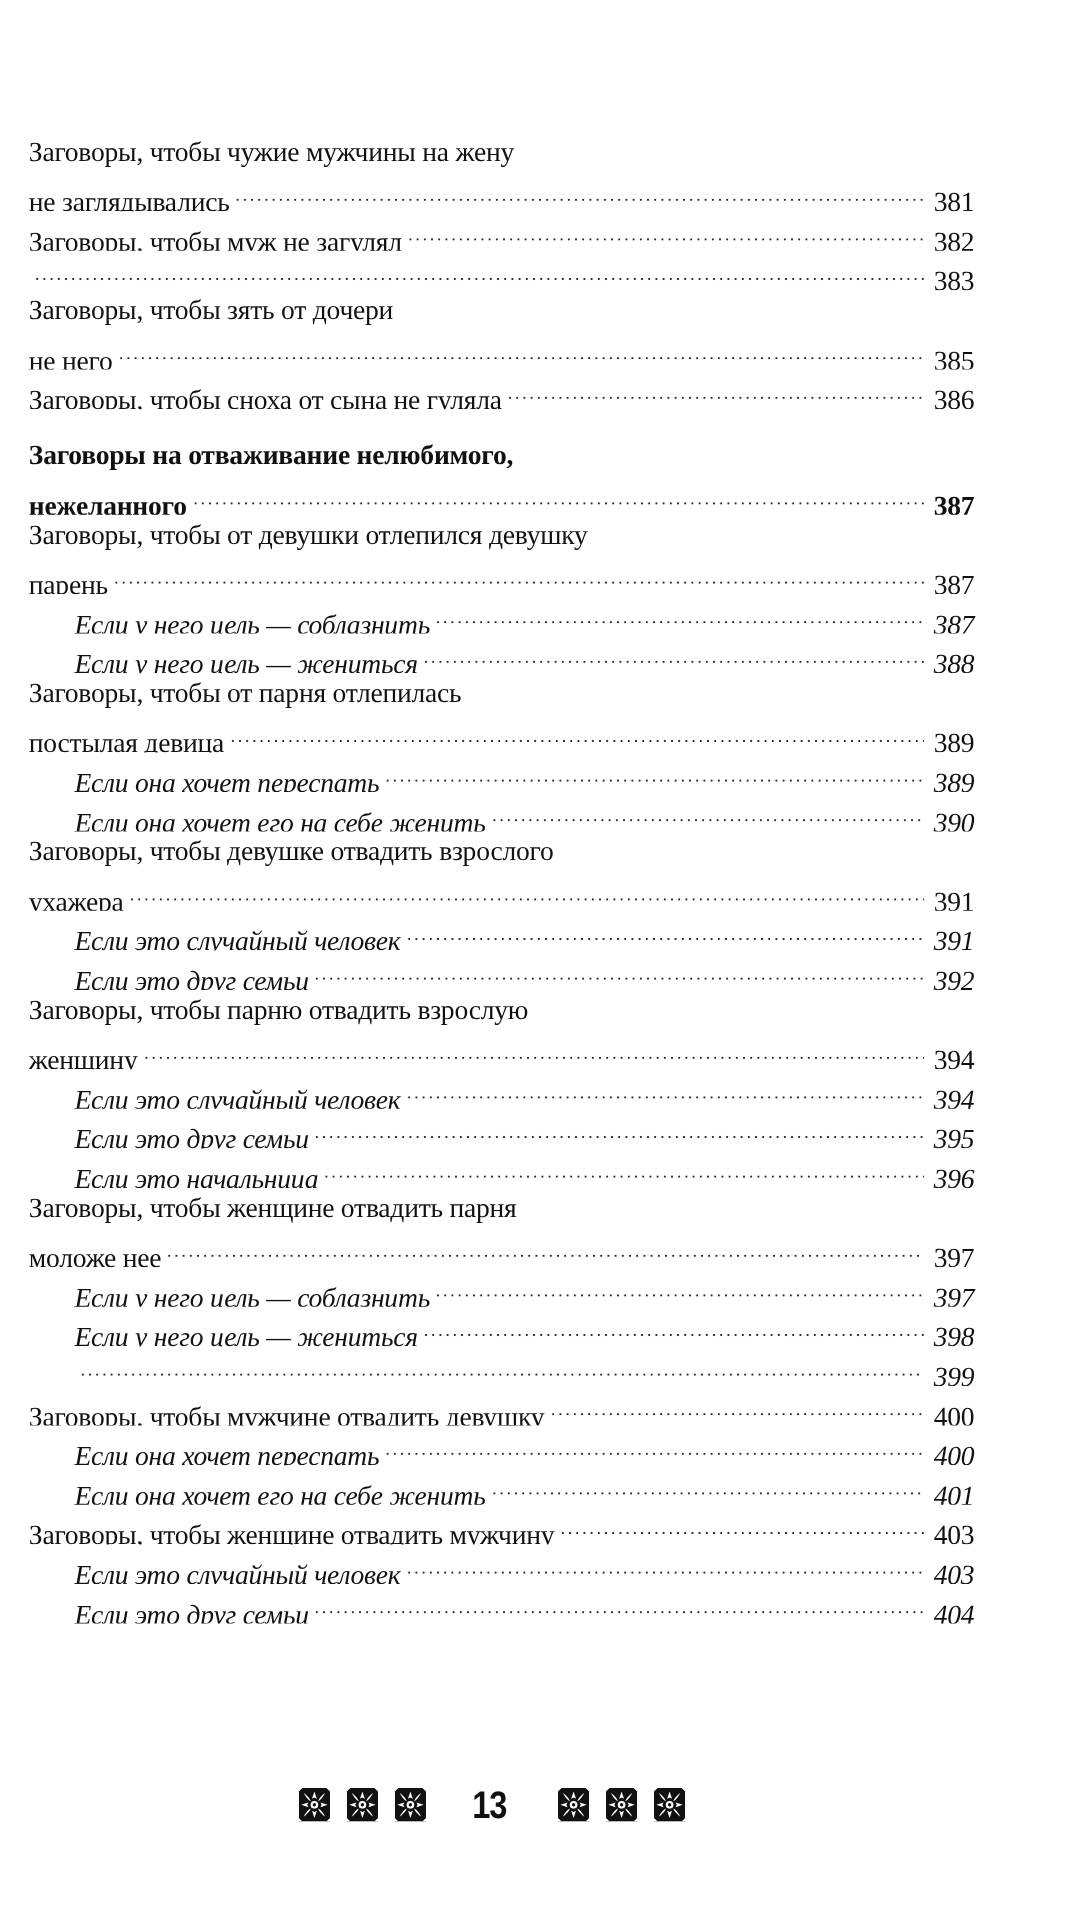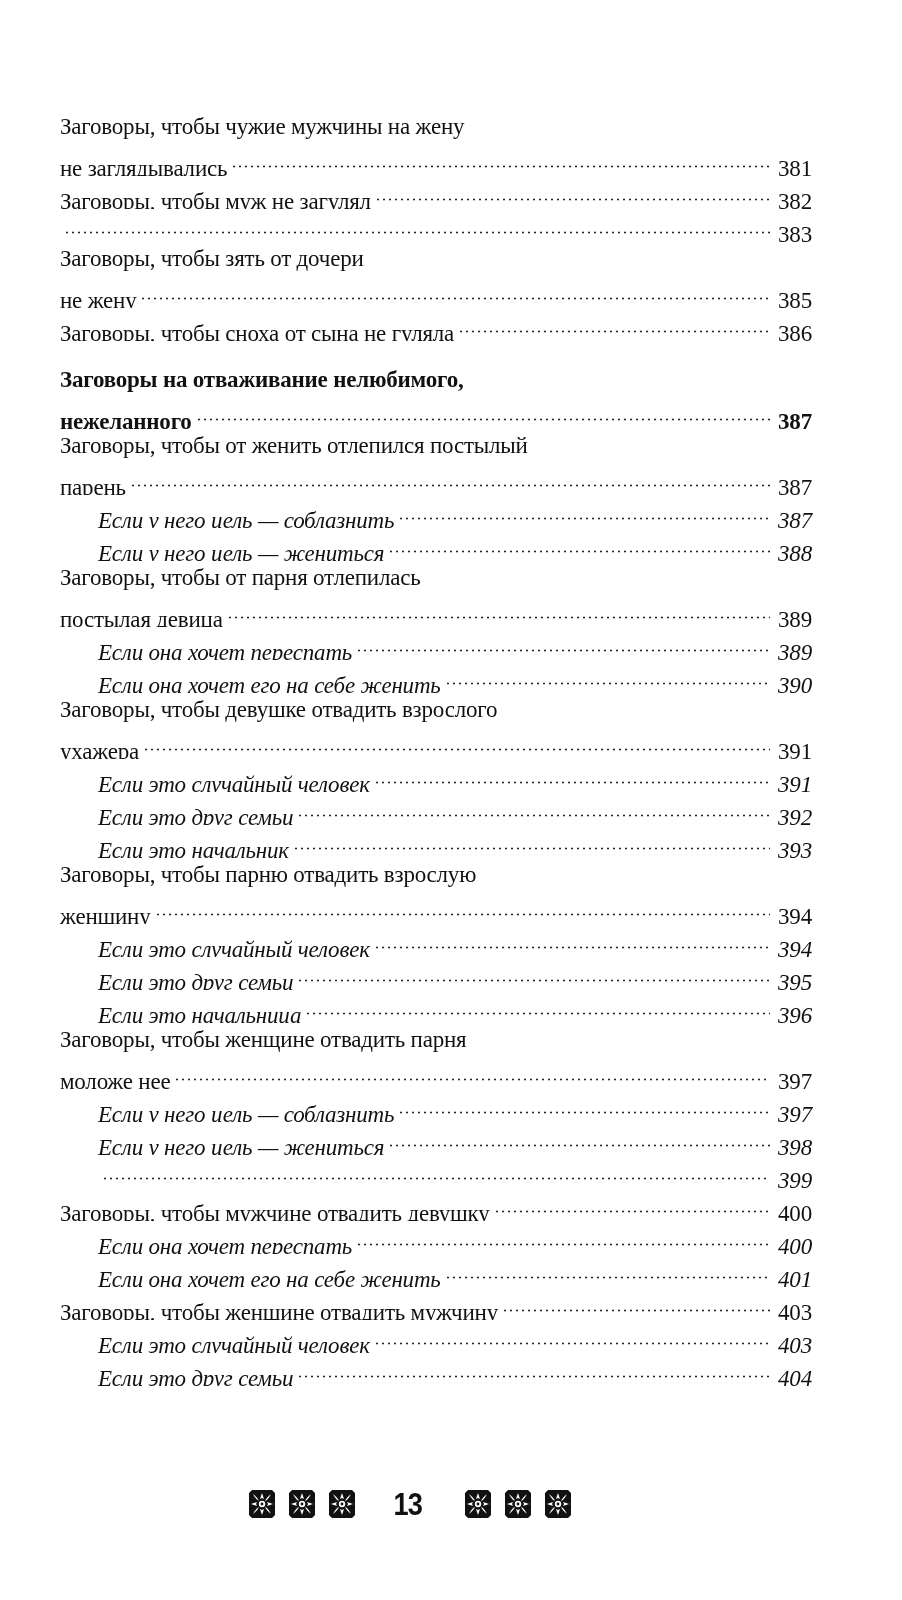--- a/index.html
+++ b/index.html
@@ -33,21 +33,20 @@
     }
     .entry {
       display: block;
     }
     .line {
       display: flex;
       align-items: baseline;
       height: 33px;
       white-space: nowrap;
       overflow: hidden;
-      margin-left: 36px;
     }
     .line .txt {
       flex: 0 0 auto;
     }
     .line .dots {
       flex: 1 1 auto;
       overflow: hidden;
       margin: 0 4px 0 4px;
       position: relative;
       height: 33px;
@@ -136,21 +135,21 @@
           <div class="line">
             <span class="dots"></span>
             <span class="pg">383</span>
           </div>
         </div>
         <div class="entry">
           <div class="line">
             <span class="txt">Заговоры, чтобы зять от дочери</span>
           </div>
           <div class="line">
-            <span class="txt">не жену</span>
+            <span class="txt">не него</span>
             <span class="dots"></span>
             <span class="pg">385</span>
           </div>
         </div>
         <div class="entry">
           <div class="line">
             <span class="txt">Заговоры, чтобы сноха от сына не гуляла</span>
             <span class="dots"></span>
             <span class="pg">386</span>
           </div>
@@ -163,21 +162,21 @@
             <span class="txt">Заговоры на отваживание нелюбимого,</span>
           </div>
           <div class="line">
             <span class="txt">нежеланного</span>
             <span class="dots"></span>
             <span class="pg">387</span>
           </div>
         </div>
         <div class="entry">
           <div class="line">
-            <span class="txt">Заговоры, чтобы от женить отлепился постылый</span>
+            <span class="txt">Заговоры, чтобы от девушки отлепился девушку</span>
           </div>
           <div class="line">
             <span class="txt">парень</span>
             <span class="dots"></span>
             <span class="pg">387</span>
           </div>
         </div>
         <div class="entry sub">
           <div class="line">
             <span class="txt">Если у него цель — соблазнить</span>
@@ -231,27 +230,20 @@
             <span class="txt">Если это случайный человек</span>
             <span class="dots"></span>
             <span class="pg">391</span>
           </div>
         </div>
         <div class="entry sub">
           <div class="line">
             <span class="txt">Если это друг семьи</span>
             <span class="dots"></span>
             <span class="pg">392</span>
-          </div>
-        </div>
-        <div class="entry sub">
-          <div class="line">
-            <span class="txt">Если это начальник</span>
-            <span class="dots"></span>
-            <span class="pg">393</span>
           </div>
         </div>
         <div class="entry">
           <div class="line">
             <span class="txt">Заговоры, чтобы парню отвадить взрослую</span>
           </div>
           <div class="line">
             <span class="txt">женщину</span>
             <span class="dots"></span>
             <span class="pg">394</span>

